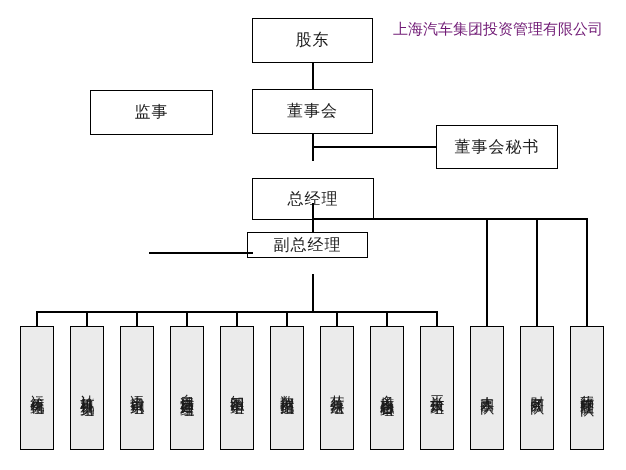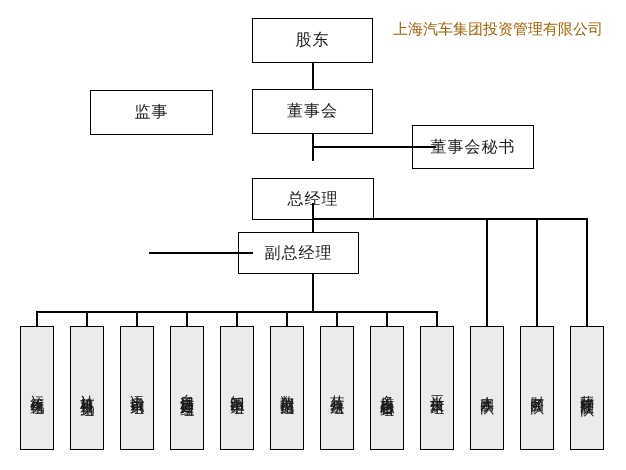--- a/index.html
+++ b/index.html
@@ -30,21 +30,21 @@
     white-space: nowrap;
   }
   .caption {
     position: absolute;
     left: 381px;
     top: 19px;
     width: 234px;
     text-align: center;
     font-size: 15px;
     line-height: 1.35;
-    color: #a16207;
+    color: #701a75;
   }
   .line {
     position: absolute;
     background: #000000;
   }
   .dept {
     position: absolute;
     box-sizing: border-box;
     top: 326px;
     width: 34px;
@@ -73,26 +73,26 @@
   <div class="caption">
     <div>上海汽车集团投资管理有限公司</div>
   </div>
 
   <div class="node" style="left:252px; top:18px; width:121px; height:45px;">股东</div>
 
   <div class="node" style="left:252px; top:89px; width:121px; height:45px;">董事会</div>
 
   <div class="node" style="left:90px; top:90px; width:123px; height:45px;">监事</div>
 
-  <div class="node" style="left:412px; top:125px; width:122px; height:44px;">董事会秘书</div>
+  <div class="node" style="left:436px; top:125px; width:122px; height:44px;">董事会秘书</div>
 
   <div class="node" style="left:252px; top:178px; width:122px; height:42px;">总经理</div>
 
 
-  <div class="node" style="left:238px; top:232px; width:121px; height:42px;">副总经理</div>
+  <div class="node" style="left:247px; top:232px; width:121px; height:26px;">副总经理</div>
 
   <div class="line" style="left:312px; top:63px;  width:1.5px; height:26px;"></div>
   <div class="line" style="left:312px; top:134px; width:1.5px; height:27px;"></div>
   <div class="line" style="left:312px; top:146px; width:124px; height:1.5px;"></div>
   <div class="line" style="left:312px; top:203px; width:1.5px; height:29px;"></div>
   <div class="line" style="left:312px; top:218px; width:276px; height:1.5px;"></div>
   <div class="line" style="left:486px; top:218px; width:1.5px; height:108px;"></div>
   <div class="line" style="left:536px; top:218px; width:1.5px; height:108px;"></div>
   <div class="line" style="left:586px; top:218px; width:1.5px; height:108px;"></div>
   <div class="line" style="left:149px; top:252px; width:104px; height:1.5px;"></div>

